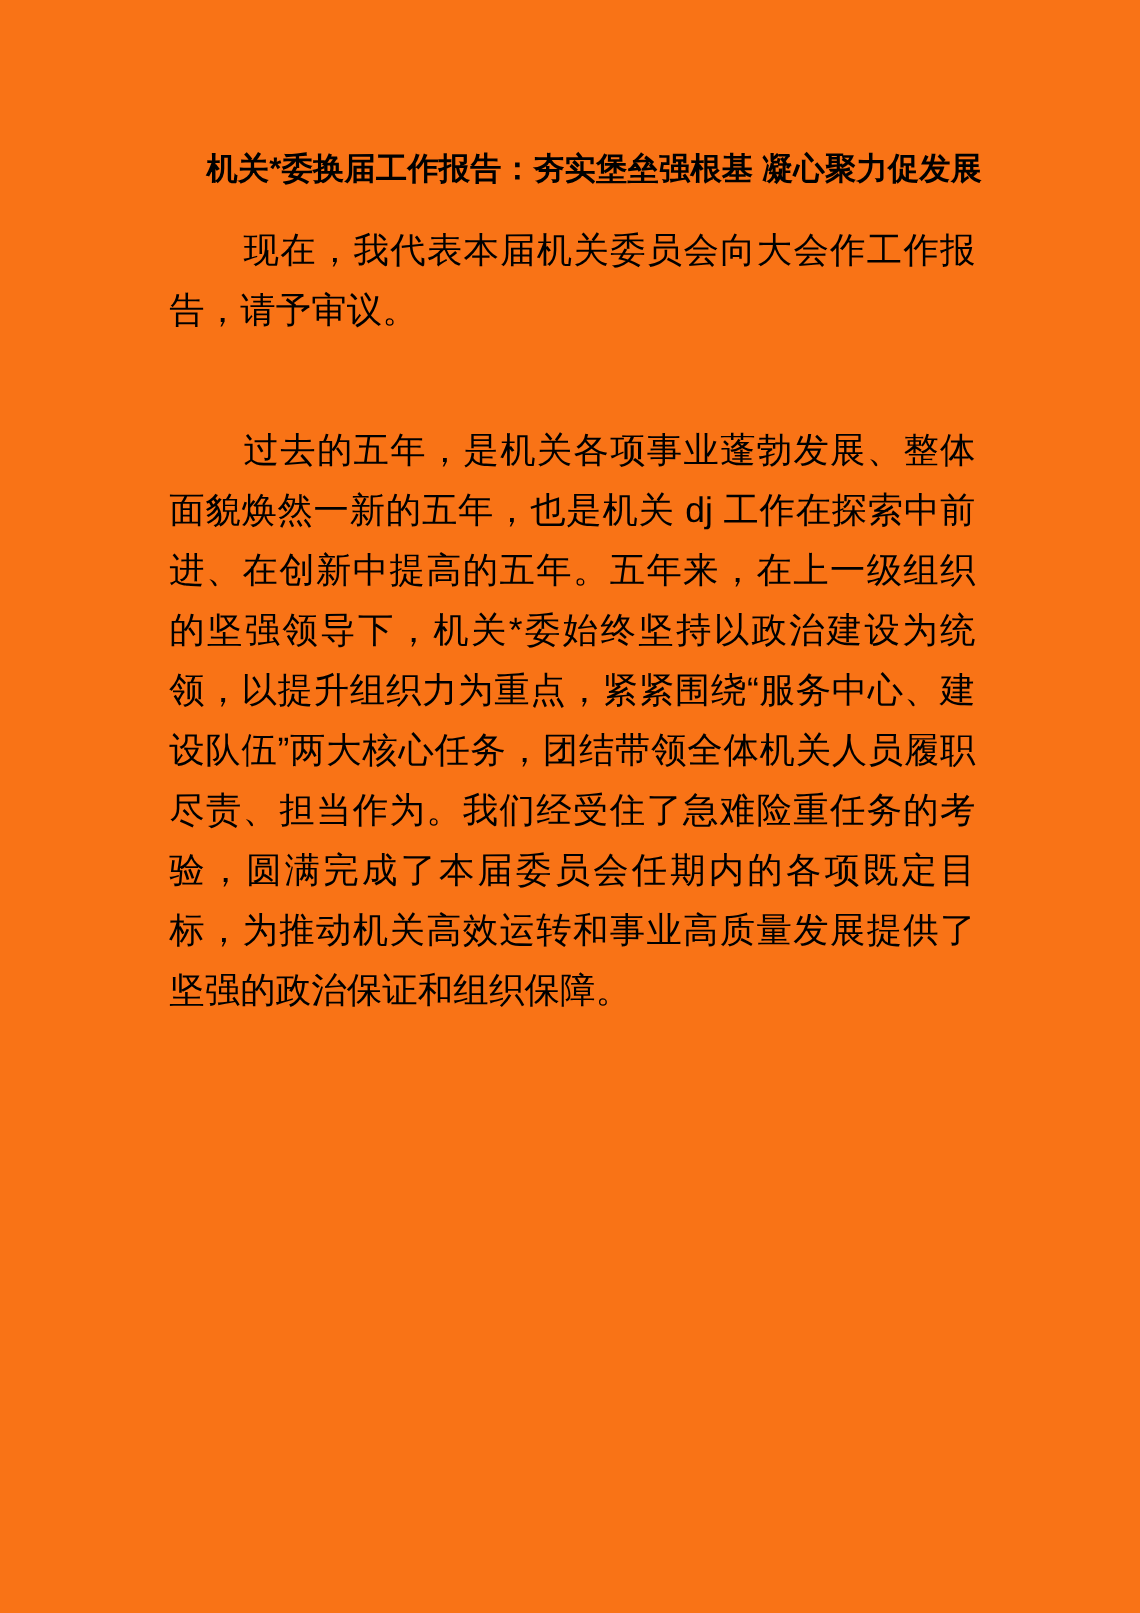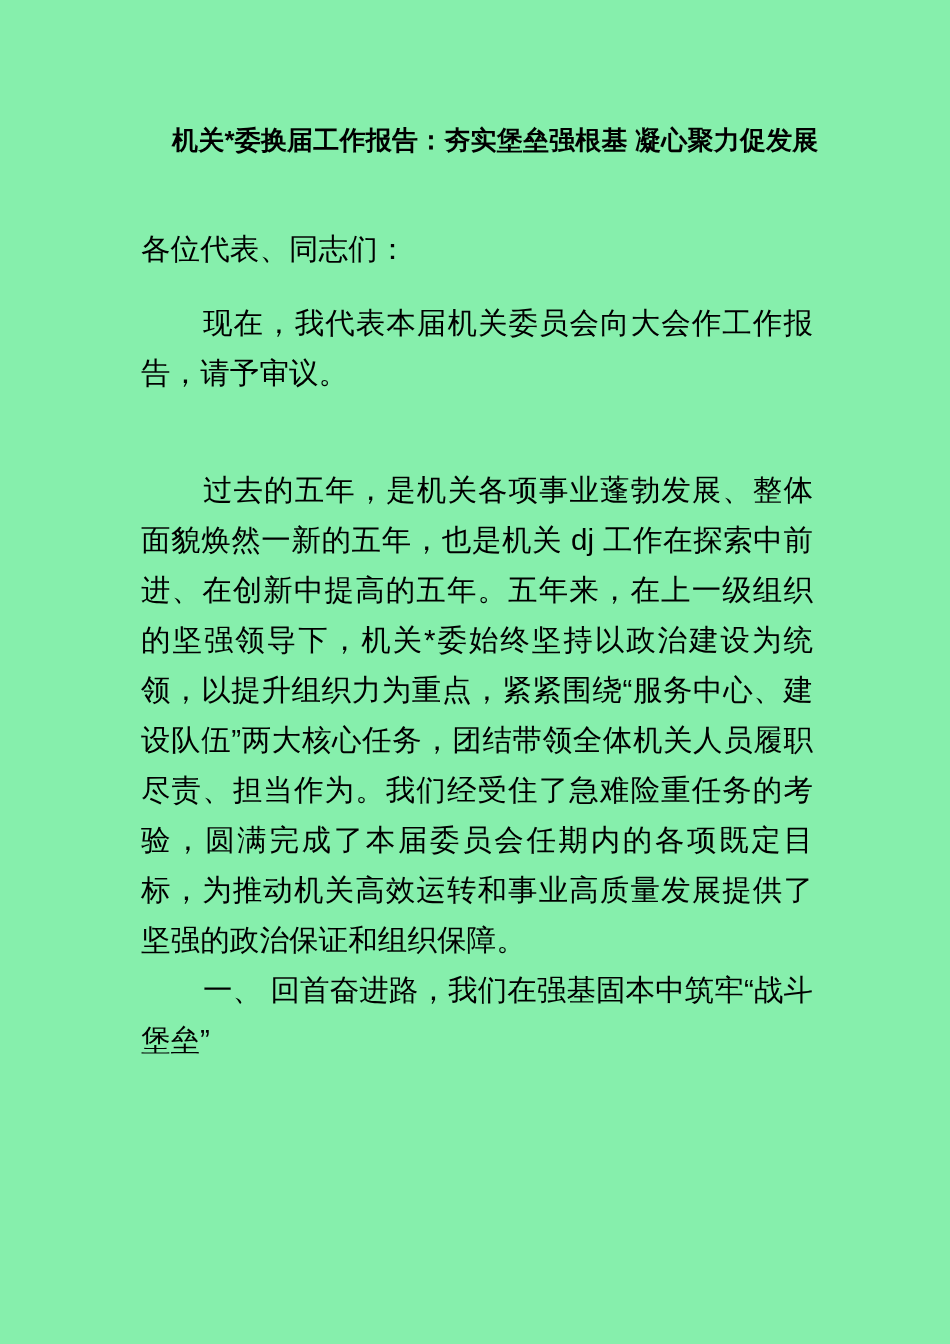--- a/index.html
+++ b/index.html
@@ -11,21 +11,21 @@
     width: 950px;
     height: 1344px;
     font-family: "Liberation Sans", "DejaVu Sans", sans-serif;
     color: #000000;
     overflow: hidden;
   }
   .page {
     position: relative;
     width: 950px;
     height: 1344px;
-    background: #86efac;
+    background: #f97316;
     box-sizing: border-box;
   }
   .content {
     position: absolute;
     left: 141px;
     top: 0;
     width: 672px;
   }
   .doc-title {
     font-size: 26px;
@@ -67,23 +67,21 @@
   }
 </style>
 </head>
 <body>
 
 <div class="page">
   <div class="content">
 
     <h1 class="doc-title">机关*委换届工作报告：夯实堡垒强根基 凝心聚力促发展</h1>
 
-    <p class="para gap-salutation">各位代表、同志们：</p>
 
     <p class="para indent gap-p2">现在，我代表本届机关委员会向大会作工作报告，请予审议。</p>
 
     <p class="para indent gap-p3">过去的五年，是机关各项事业蓬勃发展、整体面貌焕然一新的五年，也是机关 dj 工作在探索中前进、在创新中提高的五年。五年来，在上一级组织的坚强领导下，机关*委始终坚持以政治建设为统领，以提升组织力为重点，紧紧围绕“服务中心、建设队伍”两大核心任务，团结带领全体机关人员履职尽责、担当作为。我们经受住了急难险重任务的考验，圆满完成了本届委员会任期内的各项既定目标，为推动机关高效运转和事业高质量发展提供了坚强的政治保证和组织保障。</p>
 
-    <p class="heading-sec gap-h1">一、 回首奋进路，我们在强基固本中筑牢“战斗堡垒”</p>
 
 
   </div>
 </div>
 
 </body></html>

